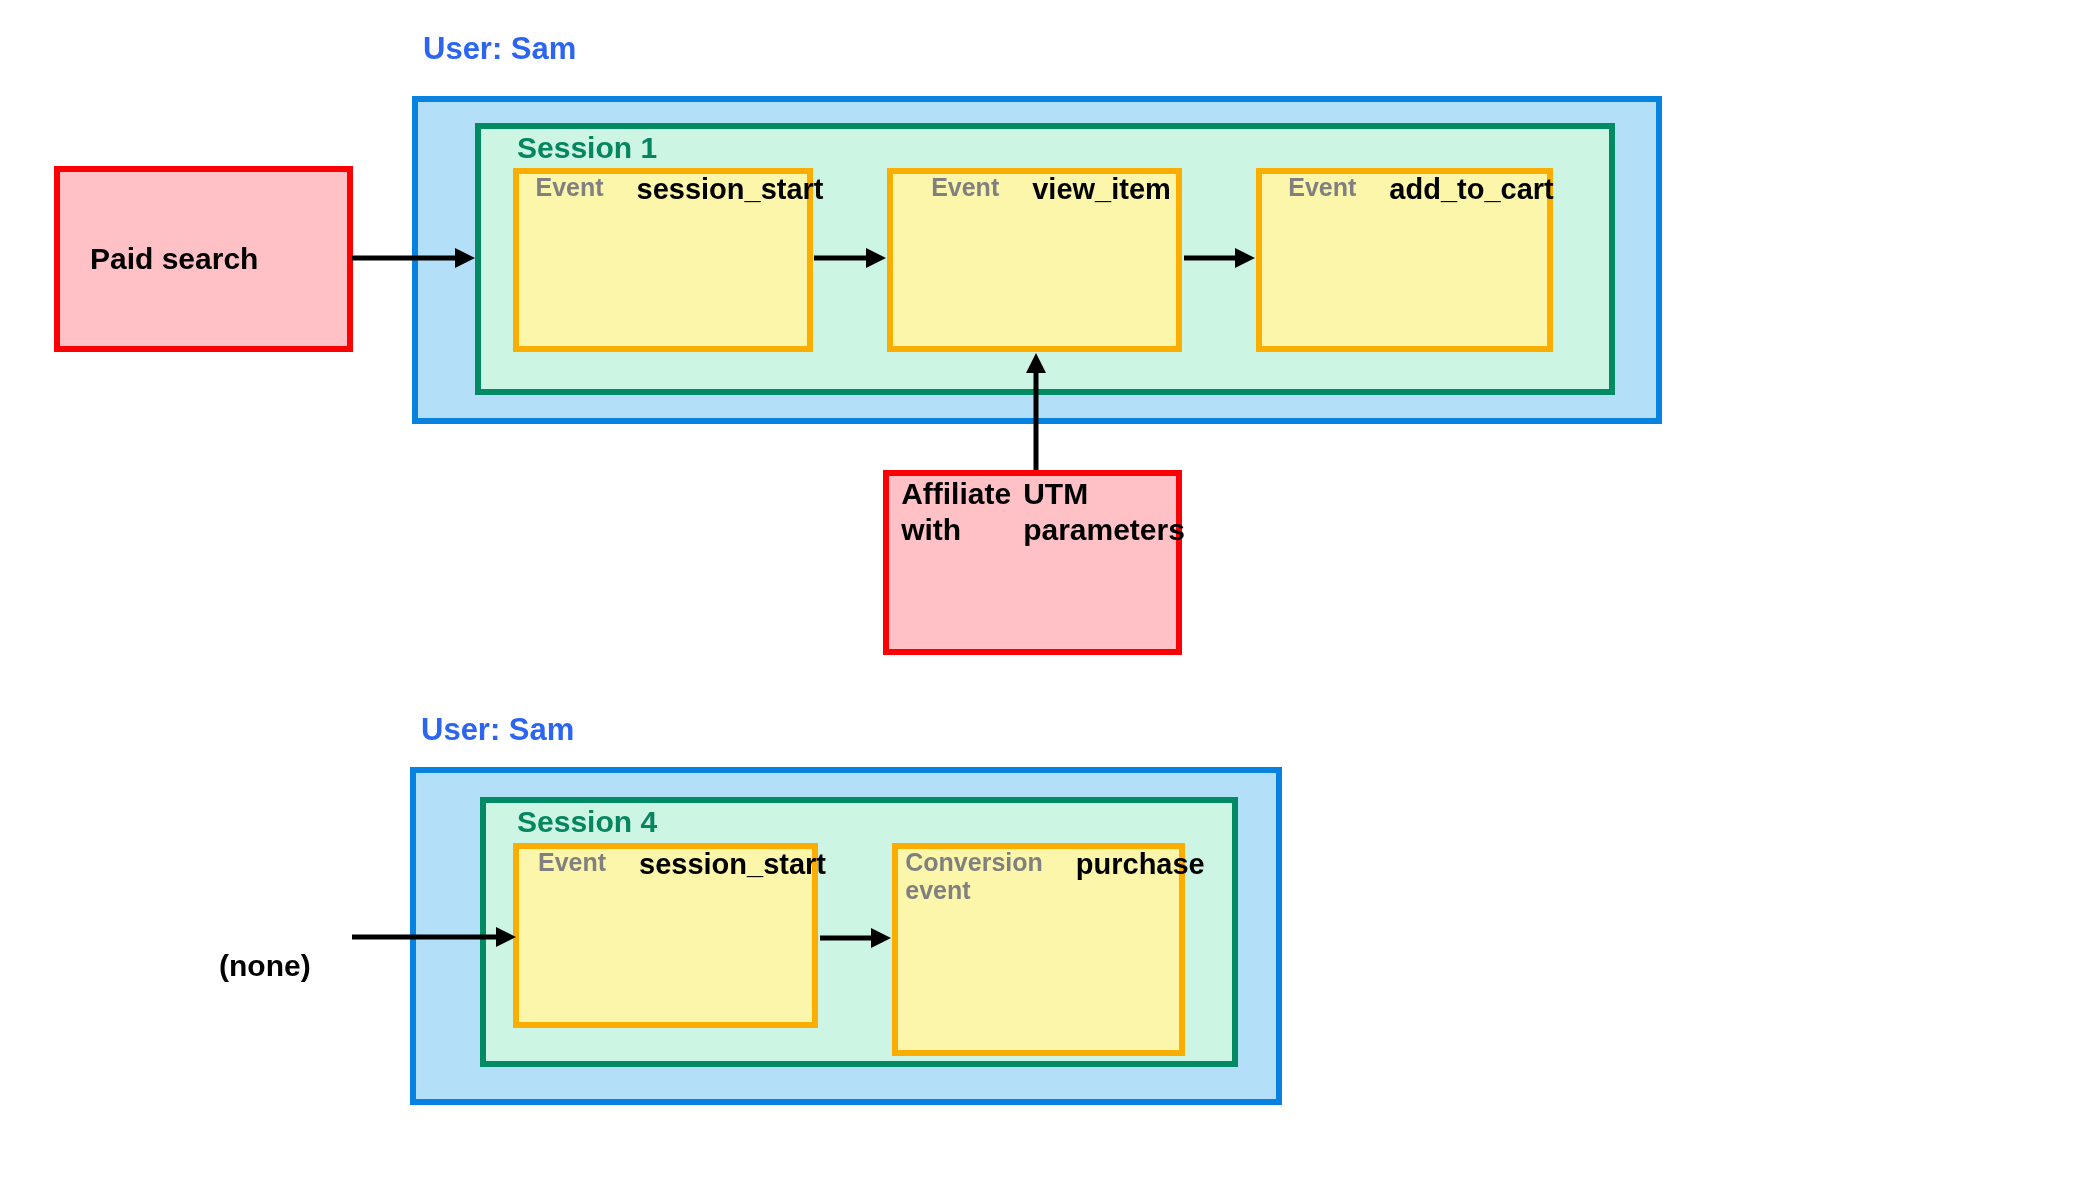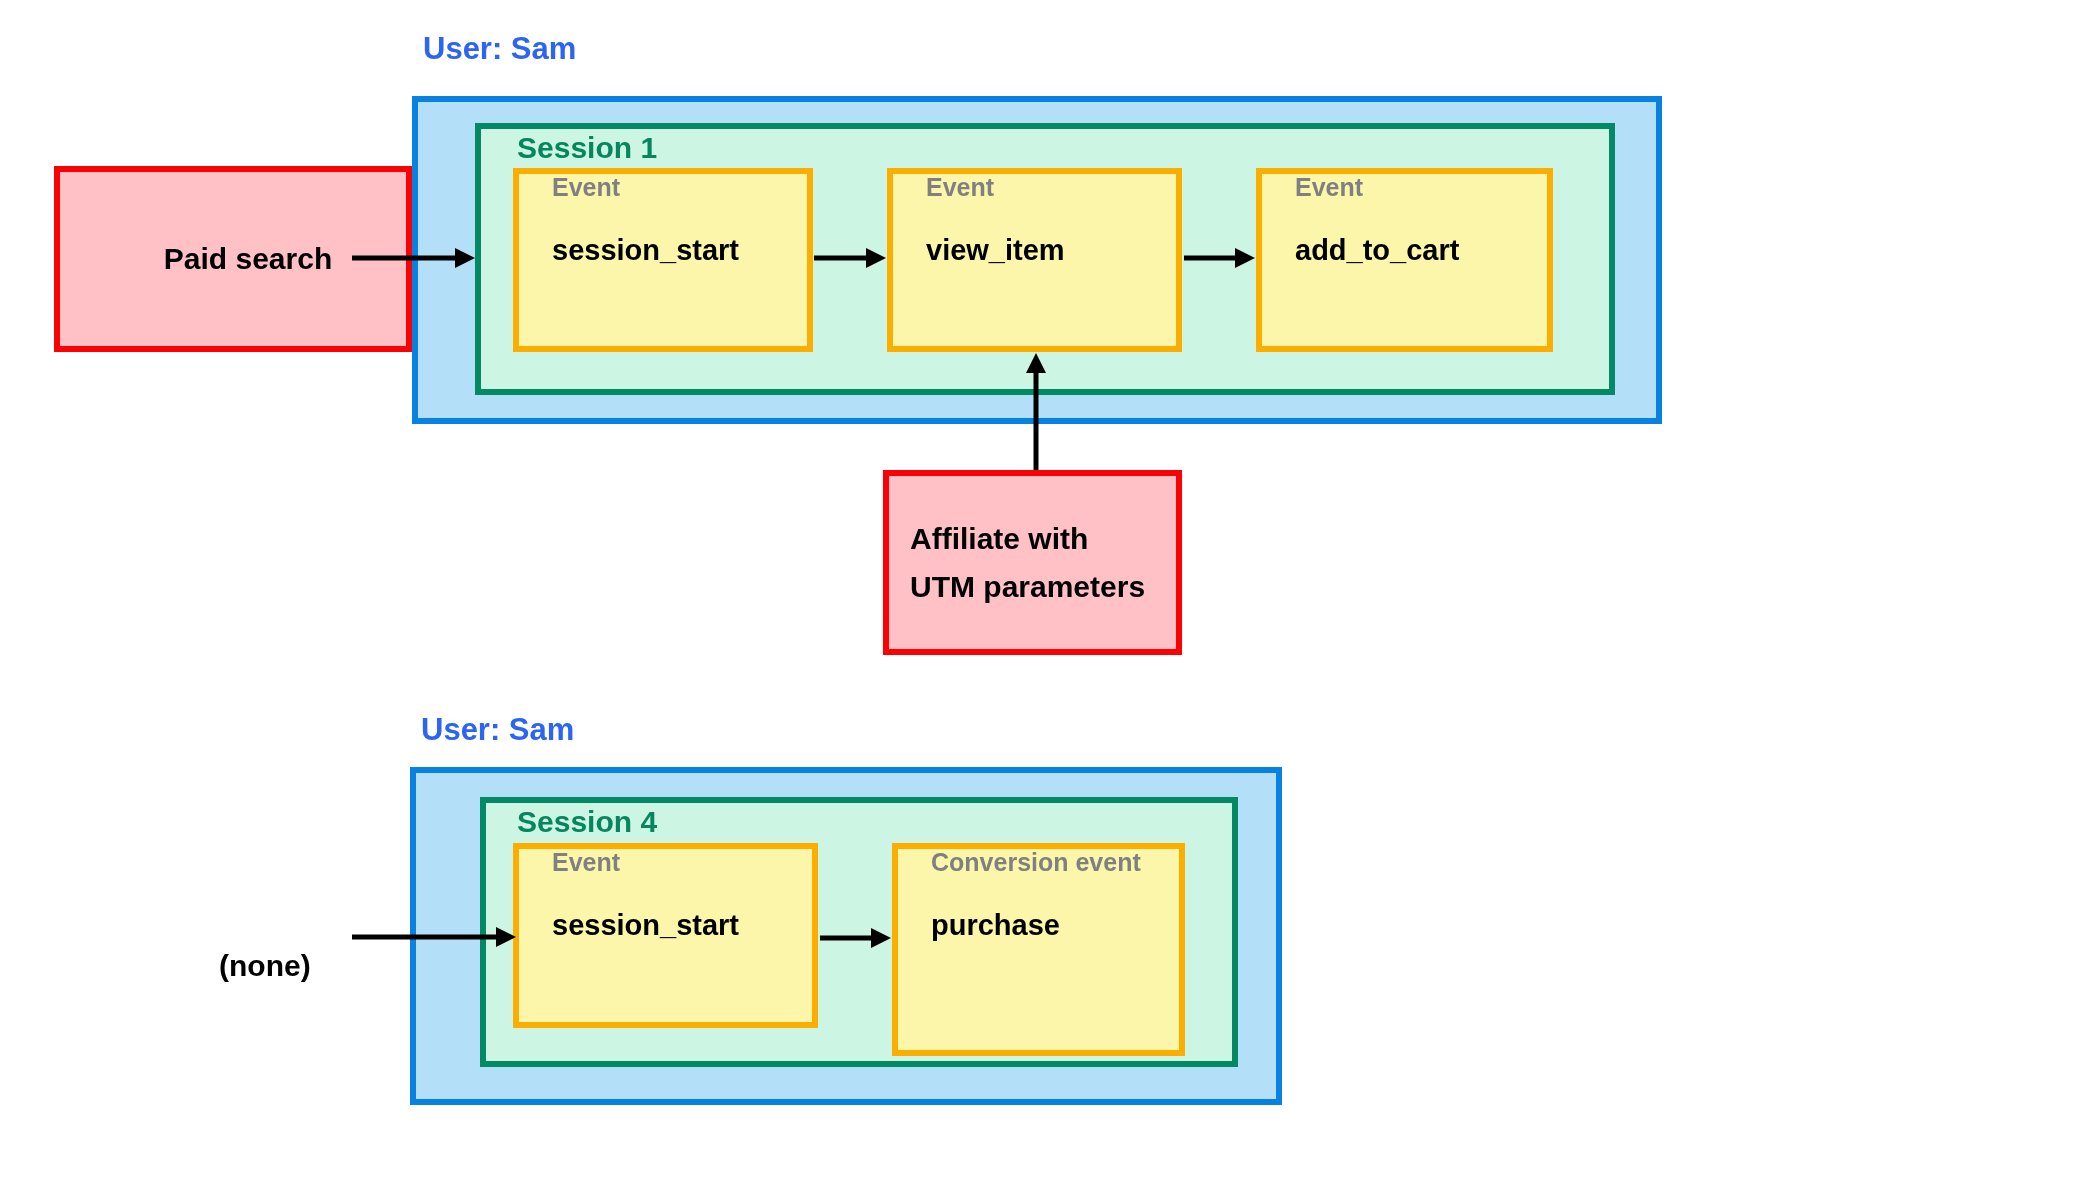--- a/index.html
+++ b/index.html
@@ -28,21 +28,22 @@
     background: var(--green-fill, #CDF5E3);
     border: 6px solid var(--green-border, #028A64);
     z-index: 2;
   }
   .event-card {
     position: absolute;
     box-sizing: border-box;
     background: var(--yellow-fill, #FCF6AA);
     border: 6px solid var(--yellow-border, #FBAD00);
     display: flex;
-    flex-direction: column;
+    flex-direction: row;
+    justify-content: center;
     padding-left: 33px;
     gap: 33px;
     z-index: 3;
   }
   .event-kind {
     font-size: 25px;
     font-weight: bold;
     color: var(--event-kind-text, #808080);
     line-height: 1.1;
   }
@@ -64,21 +65,21 @@
     font-weight: bold;
     color: var(--text, #000000);
     z-index: 3;
   }
   .annotation-box {
     position: absolute;
     box-sizing: border-box;
     background: var(--pink-fill, #FFC1C5);
     border: 6px solid var(--red-border, #FB0103);
     display: flex;
-    flex-direction: column;
+    flex-direction: row;
     justify-content: center;
     padding-left: 21px;
     gap: 12px;
     font-size: 30px;
     font-weight: bold;
     color: var(--text, #000000);
     line-height: 1.2;
     z-index: 3;
   }
   .user-label {
@@ -177,21 +178,21 @@
   <div class="event-card" style="left:887px; top:168px; width:295px; height:184px;">
     <div class="event-kind">Event</div>
     <div class="event-name">view_item</div>
   </div>
 
   <div class="event-card" style="left:1256px; top:168px; width:297px; height:184px;">
     <div class="event-kind">Event</div>
     <div class="event-name">add_to_cart</div>
   </div>
 
-  <div class="source-box" style="left:54px; top:166px; width:358px; height:186px;justify-content:center;">
+  <div class="source-box" style="left:54px; top:166px; width:299px; height:186px;">
     <span>Paid search</span>
   </div>
 
   <div class="annotation-box" style="left:883px; top:470px; width:299px; height:185px;">
     <span>Affiliate with</span>
     <span>UTM parameters</span>
   </div>
 
   <div class="arrow arrow-right" style="left:352px; top:247px; width:123px;">
     <div class="shaft"></div>

